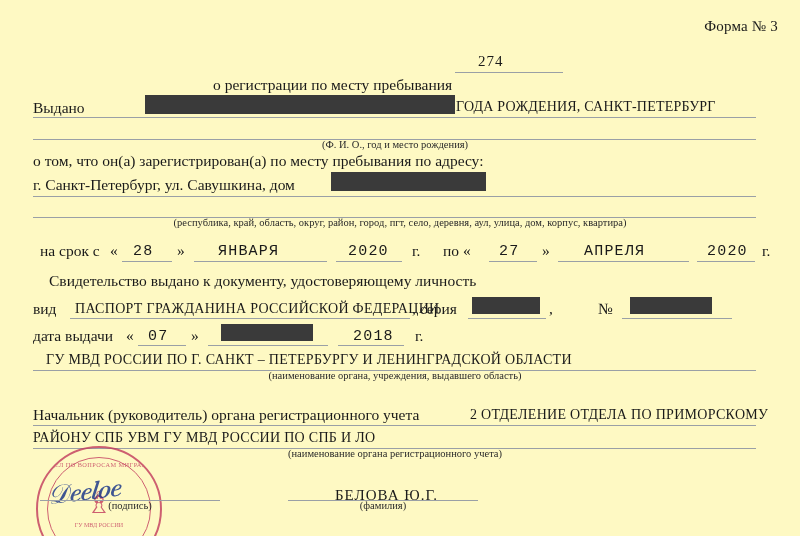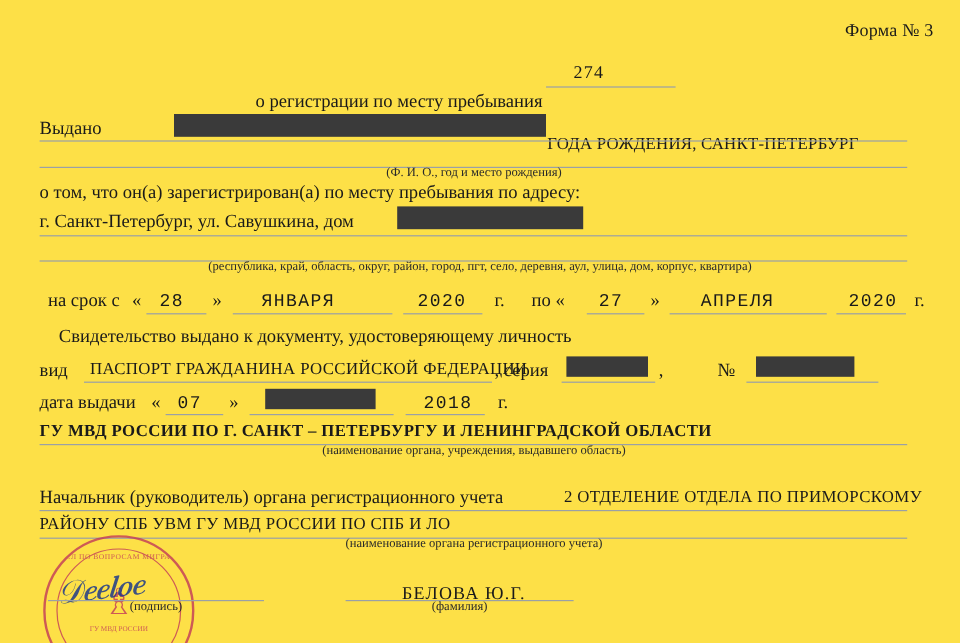--- a/index.html
+++ b/index.html
@@ -12,21 +12,21 @@
     background: #ffffff;
     font-family: "Liberation Serif", serif;
     color: #1a1a1a;
     overflow: hidden;
     position: relative;
   }
   .page {
     position: relative;
     width: 800px;
     height: 536px;
-    background: #fde047;
+    background: #fef9c3;
   }
   .form-no {
     position: absolute;
     top: 18px;
     right: 22px;
     font-size: 15px;
     letter-spacing: 0.2px;
   }
   .title {
     position: absolute;
@@ -65,21 +65,20 @@
   .redact {
     position: absolute;
     background: #3a3a3a;
   }
   .after-redact {
     position: absolute;
     top: 99px;
     left: 456px;
     font-size: 14px;
     letter-spacing: 0.2px;
-    margin-top: 14px;
   }
   .line {
     position: absolute;
     border-bottom: 1px solid #9aa0a6;
   }
   .caption {
     position: absolute;
     font-size: 10.5px;
     color: #2a2a2a;
     text-align: center;
@@ -237,21 +236,21 @@
   <div class="quote" style="left:126px; top:327px;">«</div>
   <div class="bold-ish" style="position:absolute; left:148px; top:328px;">07</div>
   <div class="line" style="left:138px; top:345px; width:48px;"></div>
   <div class="quote" style="left:191px; top:327px;">»</div>
   <div class="redact" style="left:221px; top:324px; width:92px; height:17px;"></div>
   <div class="line" style="left:208px; top:345px; width:120px;"></div>
   <div class="bold-ish" style="position:absolute; left:353px; top:328px;">2018</div>
   <div class="line" style="left:338px; top:345px; width:66px;"></div>
   <div class="body-text" style="left:415px; top:327px;">г.</div>
 
-  <div class="small-caps" style="position:absolute; left:33px; top:352px;font-weight:bold;">ГУ  МВД  РОССИИ  ПО  Г. САНКТ – ПЕТЕРБУРГУ  И  ЛЕНИНГРАДСКОЙ ОБЛАСТИ</div>
+  <div class="small-caps" style="position:absolute; left:46px; top:352px;">ГУ  МВД  РОССИИ  ПО  Г. САНКТ – ПЕТЕРБУРГУ  И  ЛЕНИНГРАДСКОЙ ОБЛАСТИ</div>
   <div class="line" style="left:33px; top:370px; width:723px;"></div>
   <div class="caption" style="left:200px; top:370px; width:390px;">(наименование органа, учреждения, выдавшего область)</div>
 
   <div class="body-text" style="left:33px; top:406px;">Начальник (руководитель) органа регистрационного учета</div>
   <div class="small-caps" style="position:absolute; left:470px; top:407px;">2 ОТДЕЛЕНИЕ ОТДЕЛА  ПО ПРИМОРСКОМУ</div>
   <div class="line" style="left:33px; top:425px; width:723px;"></div>
   <div class="small-caps" style="position:absolute; left:33px; top:430px;">РАЙОНУ СПБ УВМ  ГУ  МВД  РОССИИ  ПО СПБ  И  ЛО</div>
   <div class="line" style="left:33px; top:448px; width:723px;"></div>
   <div class="caption" style="left:245px; top:448px; width:300px;">(наименование органа регистрационного учета)</div>
 

